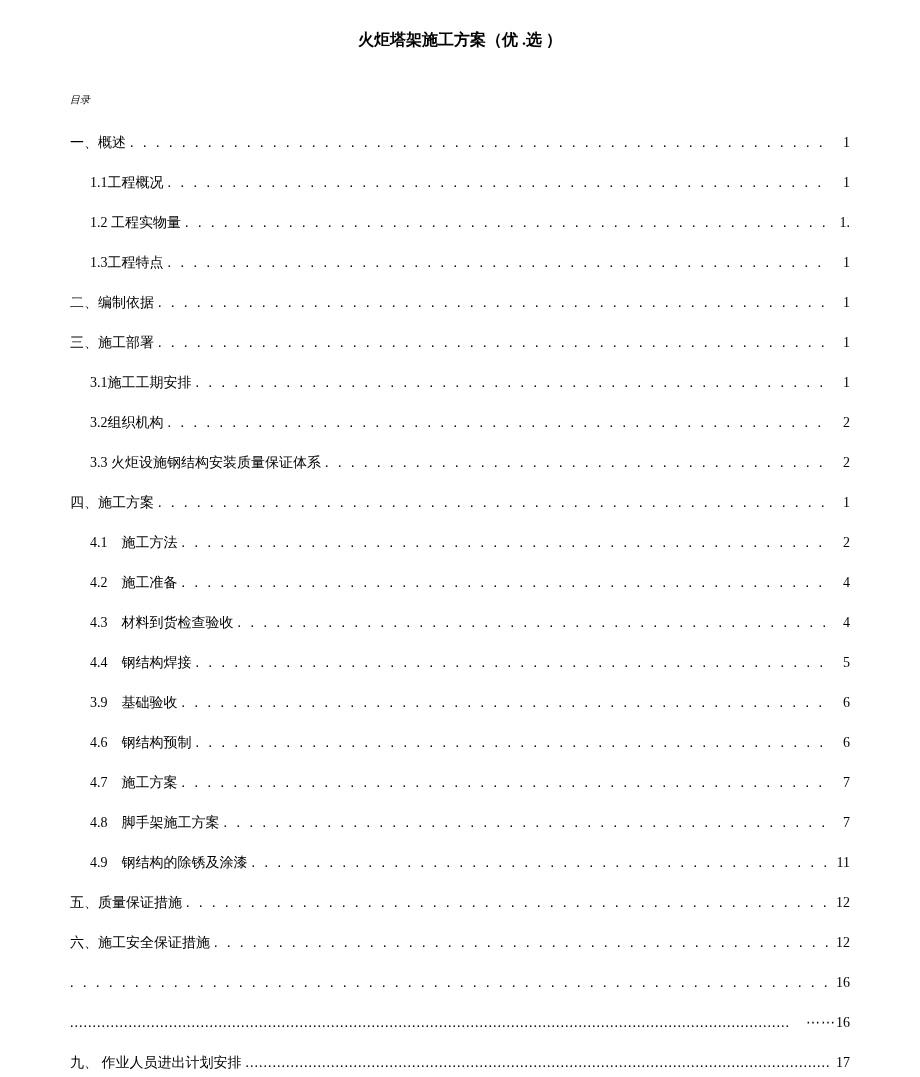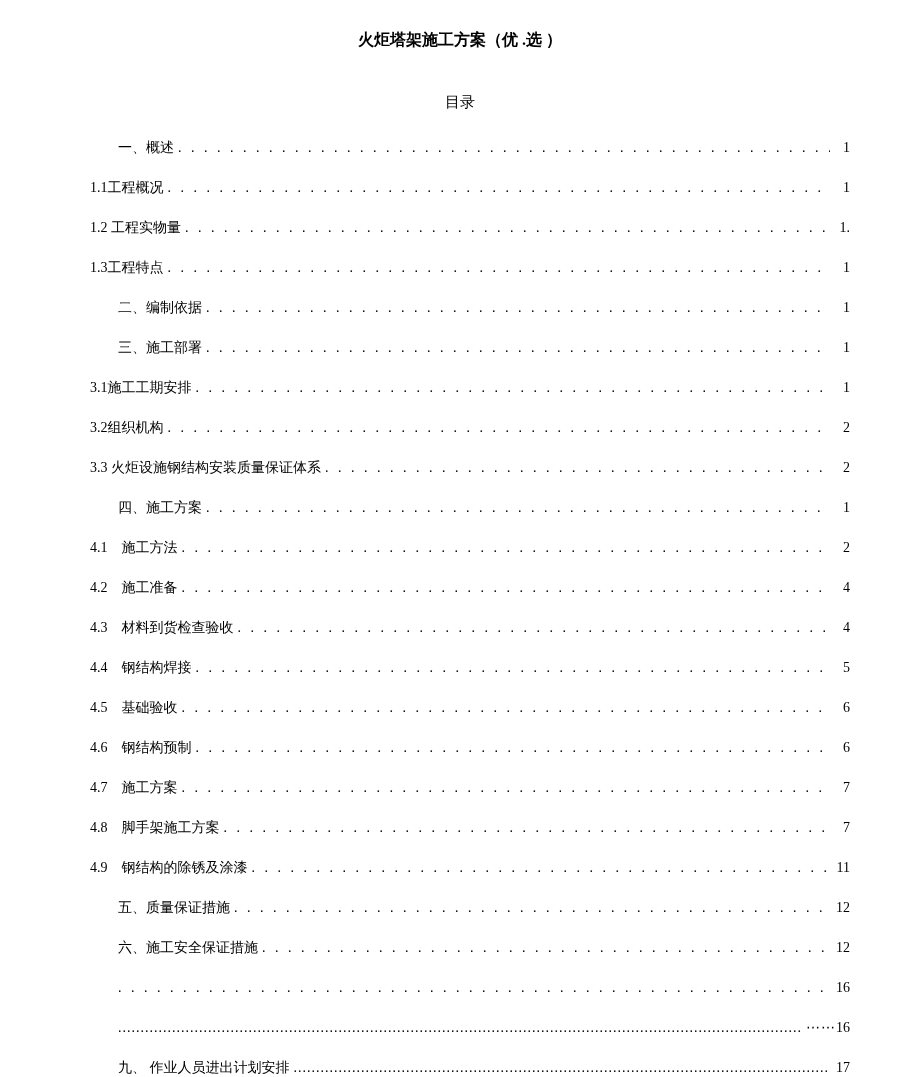--- a/index.html
+++ b/index.html
@@ -15,33 +15,33 @@
       width: 920px;
       padding: 30px 70px 40px 70px;
     }
     .doc-title {
       text-align: center;
       font-weight: bold;
       font-size: 16px;
       margin-bottom: 42px;
     }
     .toc-title {
-      text-align: center;
-      font-size: 15px;
+      text-align: left;
+      font-size: 10px;
       margin-bottom: 25px;
+      font-style: italic;
     }
     .toc-entry {
       display: flex;
       align-items: baseline;
       margin-bottom: 19px;
       line-height: 1.5;
     }
     .toc-entry.level-1 {
       padding-left: 0;
-      margin-left: 48px;
     }
     .toc-entry.level-2 {
       padding-left: 20px;
     }
     .entry-label {
       white-space: nowrap;
       padding-right: 4px;
     }
     .entry-leader {
       flex: 1;
@@ -139,21 +139,21 @@
       <span class="entry-label"><span class="label-num">4.3</span><span>材料到货检查验收</span></span>
       <span class="entry-leader"> .  .  .  .  .  .  .  .  .  .  .  .  .  .  .  .  .  .  .  .  .  .  .  .  .  .  .  .  .  .  .  .  .  .  .  .  .  .  .  .  .  .  .  .  .  .  .  .  .  .  .  .  .  .  .  .  .  .  .  .  .  .  .  .  .  .  .  .  .  .  .  .  .  .  .  .  .  .  .  . </span>
       <span class="entry-page"><span>4</span></span>
     </div>
     <div class="toc-entry level-2 wide-gap">
       <span class="entry-label"><span class="label-num">4.4</span><span>钢结构焊接</span></span>
       <span class="entry-leader"> .  .  .  .  .  .  .  .  .  .  .  .  .  .  .  .  .  .  .  .  .  .  .  .  .  .  .  .  .  .  .  .  .  .  .  .  .  .  .  .  .  .  .  .  .  .  .  .  .  .  .  .  .  .  .  .  .  .  .  .  .  .  .  .  .  .  .  .  .  .  .  .  .  .  .  .  .  .  .  . </span>
       <span class="entry-page"><span>5</span></span>
     </div>
     <div class="toc-entry level-2 wide-gap">
-      <span class="entry-label"><span class="label-num">4.5</span><span>基础验收</span></span>
+      <span class="entry-label"><span class="label-num">3.9</span><span>基础验收</span></span>
       <span class="entry-leader"> .  .  .  .  .  .  .  .  .  .  .  .  .  .  .  .  .  .  .  .  .  .  .  .  .  .  .  .  .  .  .  .  .  .  .  .  .  .  .  .  .  .  .  .  .  .  .  .  .  .  .  .  .  .  .  .  .  .  .  .  .  .  .  .  .  .  .  .  .  .  .  .  .  .  .  .  .  .  .  . </span>
       <span class="entry-page"><span>6</span></span>
     </div>
     <div class="toc-entry level-2 wide-gap">
       <span class="entry-label"><span class="label-num">4.6</span><span>钢结构预制</span></span>
       <span class="entry-leader"> .  .  .  .  .  .  .  .  .  .  .  .  .  .  .  .  .  .  .  .  .  .  .  .  .  .  .  .  .  .  .  .  .  .  .  .  .  .  .  .  .  .  .  .  .  .  .  .  .  .  .  .  .  .  .  .  .  .  .  .  .  .  .  .  .  .  .  .  .  .  .  .  .  .  .  .  .  .  .  . </span>
       <span class="entry-page"><span>6</span></span>
     </div>
     <div class="toc-entry level-2 wide-gap">
       <span class="entry-label"><span class="label-num">4.7</span><span>施工方案</span></span>

